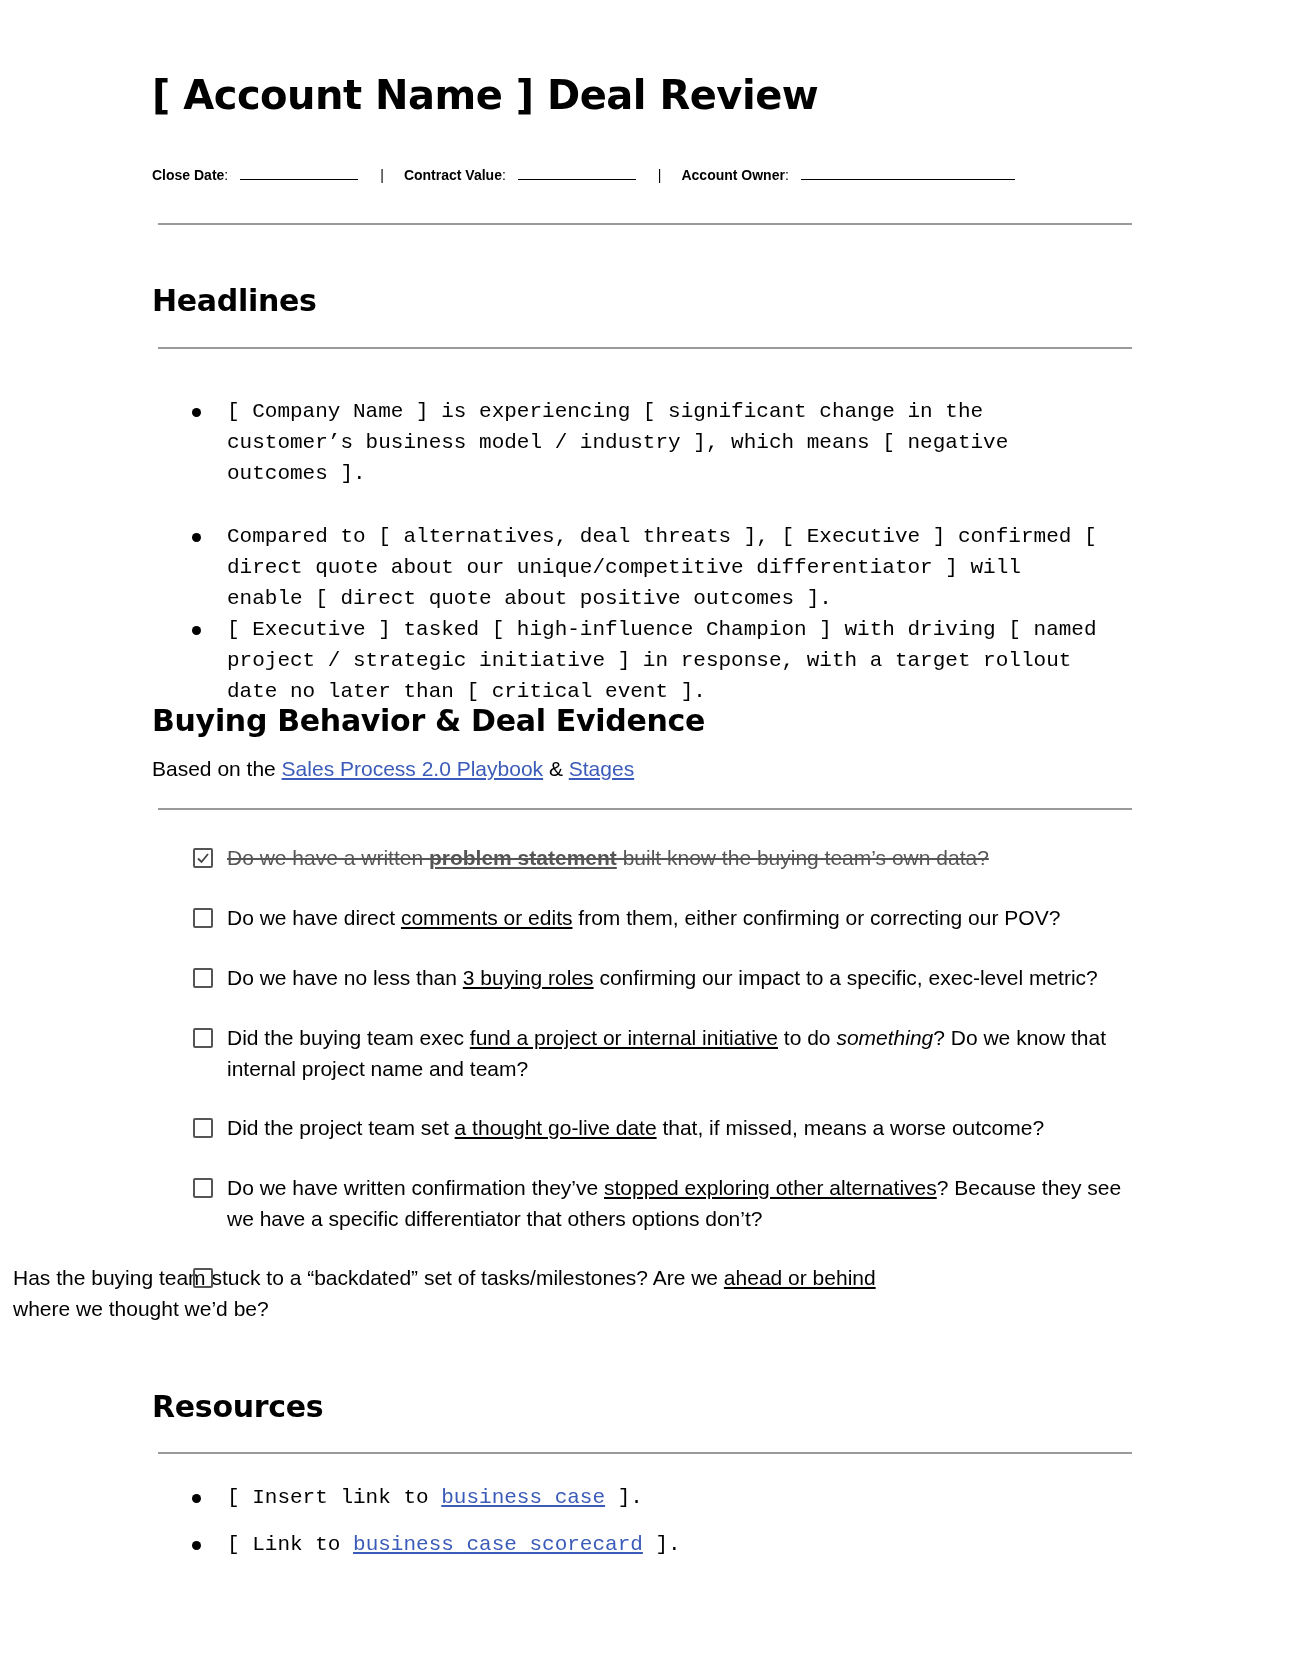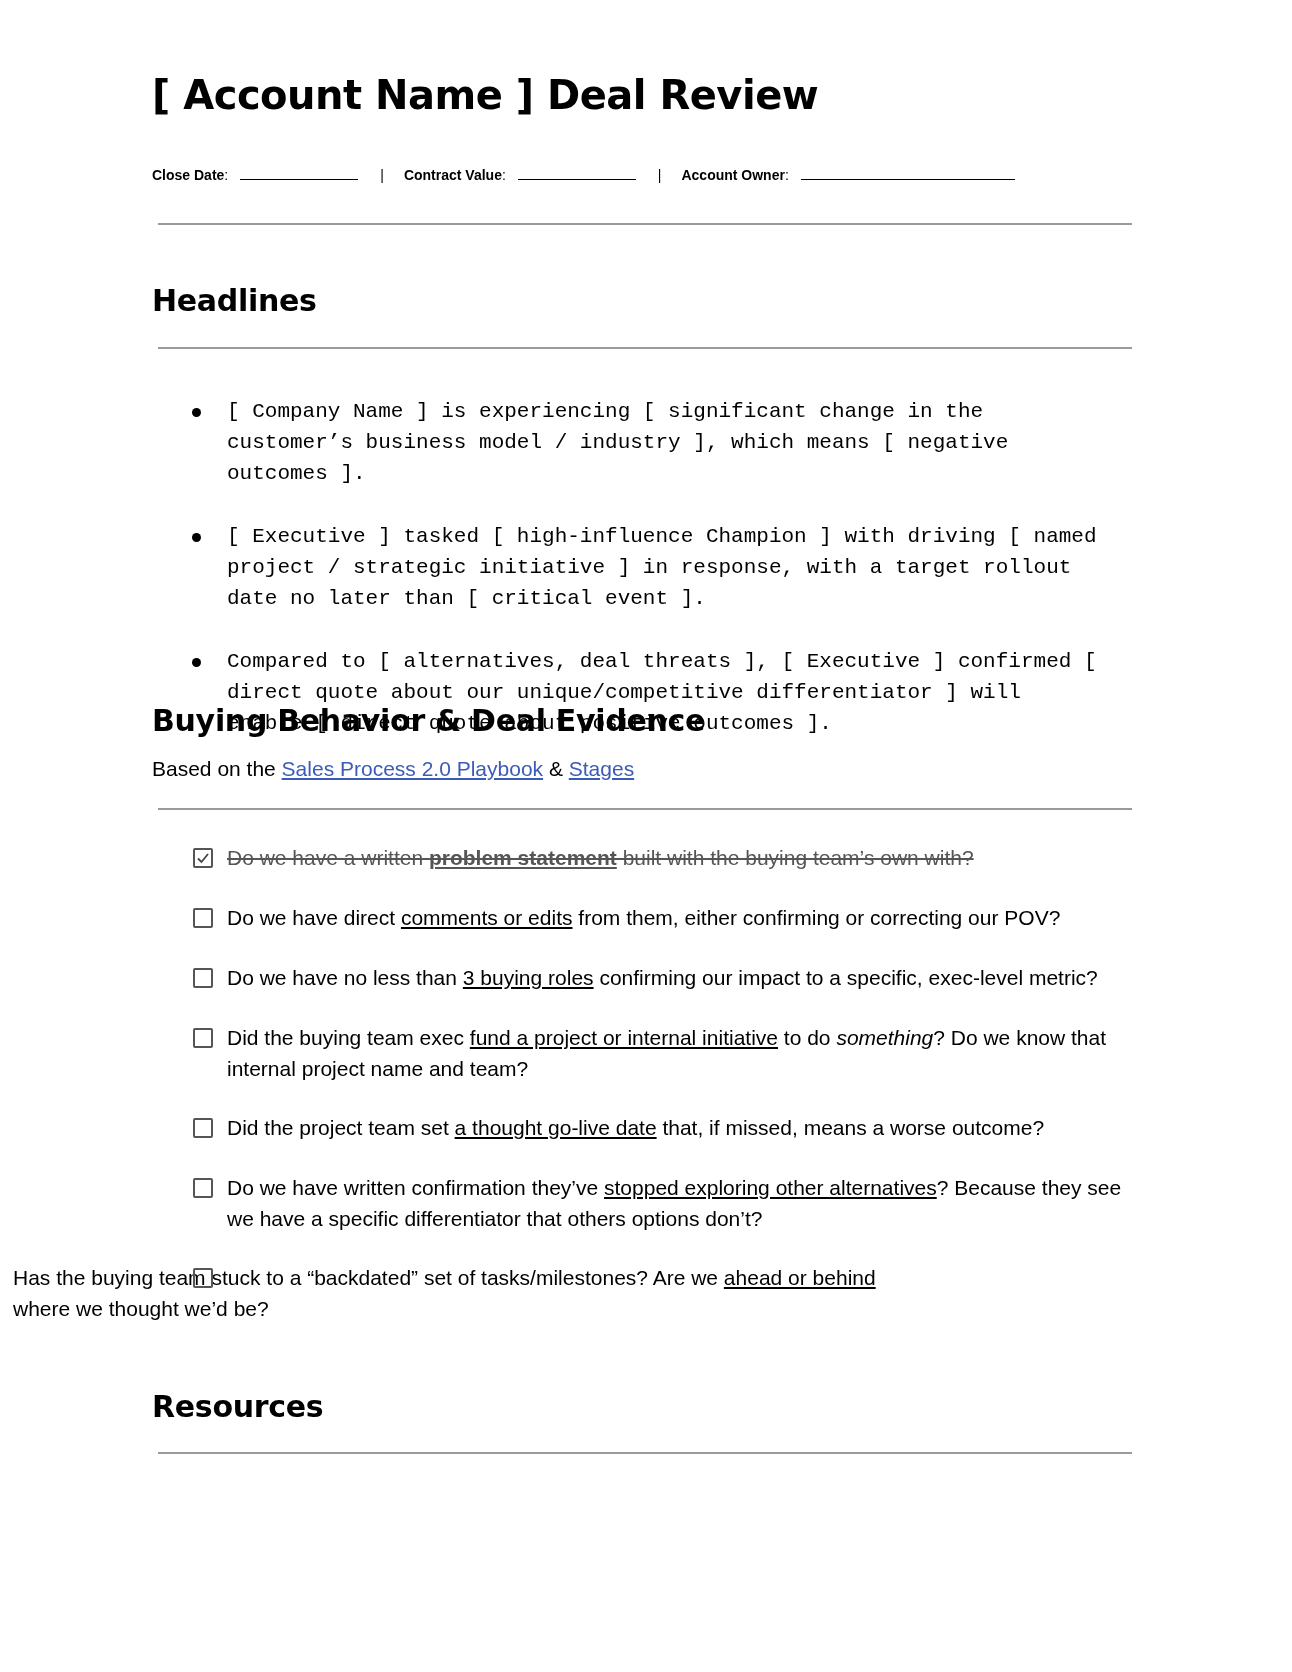--- a/index.html
+++ b/index.html
@@ -81,40 +81,44 @@
     <span class="blank" style="width:214px"></span>
   </div>
 
   <div class="rule" style="top:223px"></div>
 
   <h2 class="h2" style="top:283px">Headlines</h2>
   <div class="rule" style="top:347px"></div>
 
   <ul class="bullets" style="top:396px">
     <li style="margin-bottom:32px"><span class="dot"></span><span>[ Company Name ] is experiencing [ significant change in the customer’s business model / industry ], which means [ negative outcomes ].</span></li>
+    <li><span class="dot"></span><span>Compared to [ alternatives, deal threats ], [ Executive ] confirmed [ direct quote about our unique/competitive differentiator ] will enable [ direct quote about positive outcomes ].</span></li>
     <li style="margin-bottom:32px"><span class="dot"></span><span>[ Executive ] tasked [ high-influence Champion ] with driving [ named project / strategic initiative ] in response, with a target rollout date no later than [ critical event ].</span></li>
-    <li><span class="dot"></span><span>Compared to [ alternatives, deal threats ], [ Executive ] confirmed [ direct quote about our unique/competitive differentiator ] will enable [ direct quote about positive outcomes ].</span></li>
   </ul>
 
   <h2 class="h2" style="top:703px">Buying Behavior &amp; Deal Evidence</h2>
   <div class="sub">
     <span>Based on the </span><a class="link" href="#" style="color: rgb(59, 91, 184);">Sales Process 2.0 Playbook</a><span style="white-space:pre"> &amp; </span><a class="link" href="#" style="color: rgb(59, 91, 184);">Stages</a>
   </div>
   <div class="rule" style="top:808px"></div>
 
   <ul class="checklist" id="checklist">
       <li class="done" style="top: 842px;"><span class="cb">
           <svg width="14" height="14" viewBox="0 0 14 14">
             <path d="M2 7.5 L5.5 11 L12 3" fill="none" stroke="#444" stroke-width="1.8"></path>
           </svg>
-        </span><span class="txt"><span>Do we have a written </span><span class="u">problem statement</span><span> built with the buying team’s own with?</span></span></li>
+        </span><span class="txt"><span>Do we have a written </span><span class="u">problem statement</span><span> built know the buying team’s own data?</span></span></li>
       <li style="top: 902px;"><span class="cb"></span><span class="txt"><span>Do we have direct </span><span class="u">comments or edits</span><span> from them, either confirming or correcting our POV?</span></span></li>
       <li style="top: 962px;"><span class="cb"></span><span class="txt"><span>Do we have no less than </span><span class="u">3 buying roles</span><span> confirming our impact to a specific, exec-level metric?</span></span></li>
       <li style="top: 1022px;"><span class="cb"></span><span class="txt"><span>Did the buying team exec </span><span class="u">fund a project or internal initiative</span><span> to do </span><em>something</em><span>? Do we know that internal project name and team?</span></span></li>
       <li style="top: 1112px;"><span class="cb"></span><span class="txt"><span>Did the project team set </span><span class="u">a thought go-live date</span><span> that, if missed, means a worse outcome?</span></span></li>
       <li style="top: 1172px;"><span class="cb"></span><span class="txt"><span>Do we have written confirmation they’ve </span><span class="u">stopped exploring other alternatives</span><span>? Because they see we have a specific differentiator that others options don’t?</span></span></li>
       <li style="top: 1262px; padding-left: 13px;"><span class="cb"></span><span class="txt"><span>Has the buying team stuck to a “backdated” set of tasks/milestones? Are we </span><span class="u">ahead or behind</span><span> where we thought we’d be?</span></span></li>
     </ul>
 
   <h2 class="h2" style="top:1389px">Resources</h2>
   <div class="rule" style="top:1452px"></div>
 
+  <ul class="bullets" style="top:1482px">
+    <li style="margin-bottom:16px"><span class="dot"></span><span>[ Insert link to </span><a class="link" href="#" style="color: rgb(59, 91, 184);">business case</a><span> ].</span></li>
+    <li><span class="dot"></span><span>[ Link to </span><a class="link" href="#" style="color: rgb(59, 91, 184);">business case scorecard</a><span> ].</span></li>
+  </ul>
 </div>
 
 </body></html>

